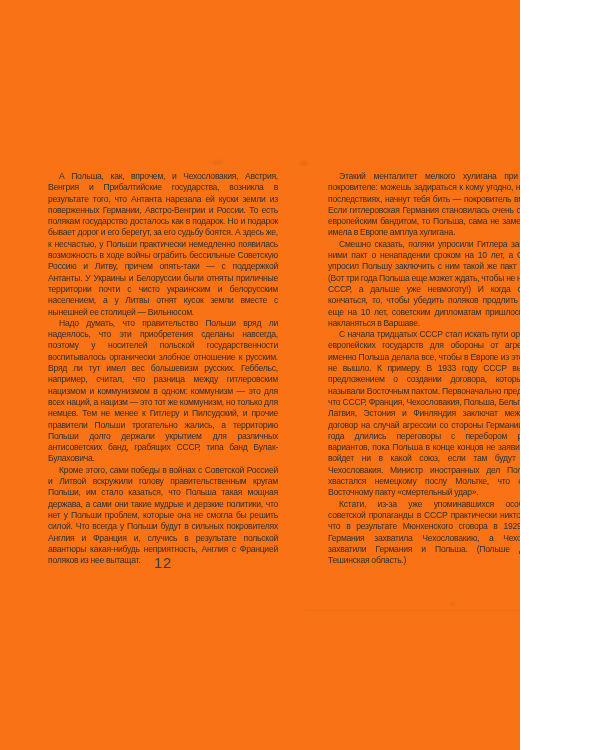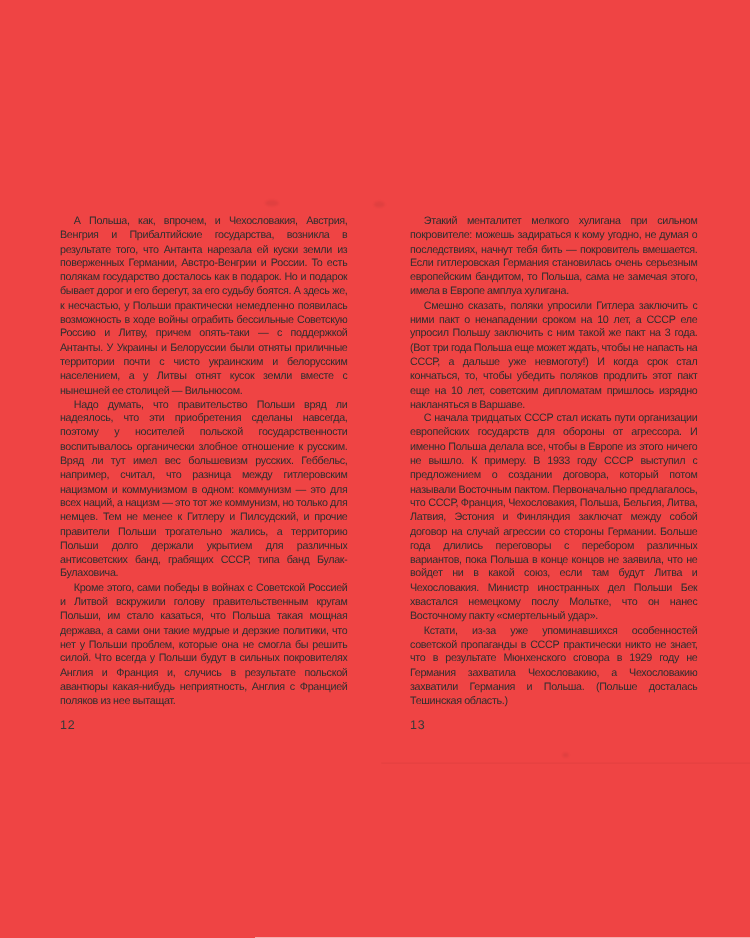--- a/index.html
+++ b/index.html
@@ -3,23 +3,23 @@
 <meta charset="utf-8">
 <style>
   html, body {
     margin: 0;
     padding: 0;
     background: #ffffff;
     font-family: "Liberation Sans", sans-serif;
   }
   .scan-canvas {
     position: relative;
-    width: 600px;
+    width: 520px;
     height: 750px;
-    background: #ef4444;
+    background: #f97316;
     overflow: hidden;
   }
   .page {
     position: absolute;
     top: 171px;
     width: 230px;
     height: 410px;
   }
   .page-left  { left: 48px; }
   .page-right { left: 328px; }
@@ -34,24 +34,25 @@
     line-height: 11.3px;
     letter-spacing: -0.25px;
     word-spacing: -0.2px;
     color: #2f2f2f;
     text-align: justify;
     text-indent: 11px;
     hyphens: none;
   }
   .page-number {
     position: absolute;
-    top: 404px;
+    top: 383px;
     left: 0;
     width: 100%;
-    font-size: 10px;
+    text-align: center;
+    font-size: 15px;
     letter-spacing: 0.6px;
     color: #3a3a3a;
   }
   
   .scan-edge-line {
     position: absolute;
     left: 305px;
     top: 610px;
     width: 295px;
     height: 1px;
@@ -81,21 +82,20 @@
     <div class="page-number">12</div>
   </div>
 
   <div class="page page-right">
     <div class="text-block">
         <p class="para">Этакий менталитет мелкого хулигана при сильном покровителе: можешь задираться к кому угодно, не думая о последствиях, начнут тебя бить — покровитель вмешается. Если гитлеровская Германия становилась очень серьезным европейским бандитом, то Польша, сама не замечая этого, имела в Европе амплуа хулигана.</p>
         <p class="para">Смешно сказать, поляки упросили Гитлера заключить с ними пакт о ненападении сроком на 10 лет, а СССР еле упросил Польшу заключить с ним такой же пакт на 3 года. (Вот три года Польша еще может ждать, чтобы не напасть на СССР, а дальше уже невмоготу!) И когда срок стал кончаться, то, чтобы убедить поляков продлить этот пакт еще на 10 лет, советским дипломатам пришлось изрядно накланяться в Варшаве.</p>
         <p class="para">С начала тридцатых СССР стал искать пути организации европейских государств для обороны от агрессора. И именно Польша делала все, чтобы в Европе из этого ничего не вышло. К примеру. В 1933 году СССР выступил с предложением о создании договора, который потом называли Восточным пактом. Первоначально предлагалось, что СССР, Франция, Чехословакия, Польша, Бельгия, Литва, Латвия, Эстония и Финляндия заключат между собой договор на случай агрессии со стороны Германии. Больше года длились переговоры с перебором различных вариантов, пока Польша в конце концов не заявила, что не войдет ни в какой союз, если там будут Литва и Чехословакия. Министр иностранных дел Польши Бек хвастался немецкому послу Мольтке, что он нанес Восточному пакту «смертельный удар».</p>
         <p class="para">Кстати, из-за уже упоминавшихся особенностей советской пропаганды в СССР практически никто не знает, что в результате Мюнхенского сговора в 1929 году не Германия захватила Чехословакию, а Чехословакию захватили Германия и Польша. (Польше досталась Тешинская область.)</p>
       </div>
-    <div class="page-number">13</div>
   </div>
 
   <div class="scan-edge-line"></div>
   <div class="smudge smudge-1"></div>
   <div class="smudge smudge-2"></div>
   <div class="smudge smudge-3"></div>
 
 </div>
 
 </body></html>

